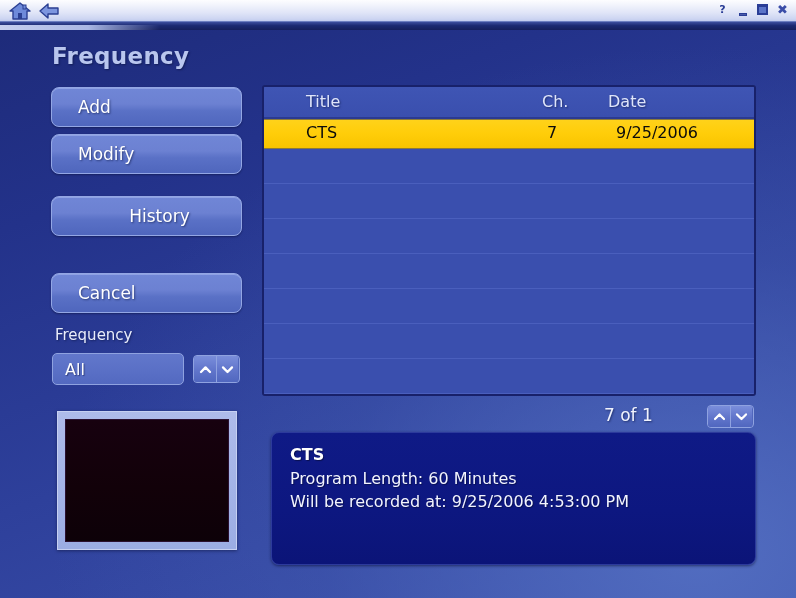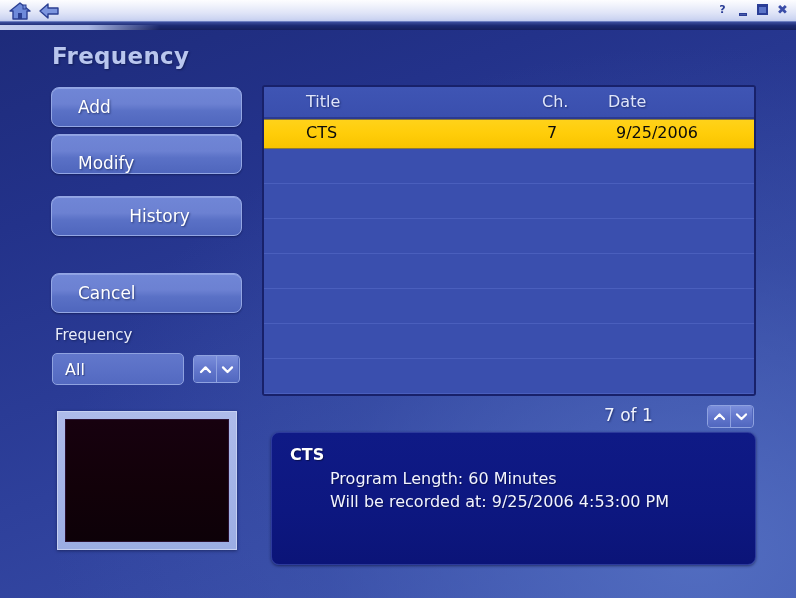--- a/index.html
+++ b/index.html
@@ -75,21 +75,21 @@
     box-shadow: 0 1px 2px rgba(8,14,50,0.45), inset 0 1px 0 rgba(200,215,255,0.35);
     display: flex; align-items: center;
     cursor: pointer;
   }
   .nav-btn span {
     padding-left: 26px;
     font-size: 17px; color: #ffffff;
     text-shadow: 1px 1px 2px rgba(10,18,60,0.55);
   }
   #btn-add     { top: 87px; }
-  #btn-modify  { top: 134px; align-items: flex-end; }
+  #btn-modify  { top: 134px; }
   #btn-history { top: 196px; justify-content: center; }
   #btn-cancel  { top: 273px; }
 
   
   #freq-label {
     position: absolute; left: 55px; top: 326px;
     font-size: 15px; color: #e9edfb;
     text-shadow: 1px 1px 2px rgba(10,18,60,0.55);
   }
   #freq-field {
@@ -205,21 +205,20 @@
     padding: 12px 18px;
   }
   #details .d-title {
     font-size: 16px; font-weight: bold; color: #ffffff;
     margin-bottom: 3px;
     text-shadow: 1px 1px 1px rgba(0,0,0,0.4);
   }
   #details .d-line {
     font-size: 16px; color: #f2f4fe; line-height: 1.45;
     text-shadow: 1px 1px 1px rgba(0,0,0,0.35);
-    margin-left: 40px;
   }
 </style>
 </head>
 <body>
 
 <div id="app">
 
   <div id="titlebar">
     <div class="tb-left">
       <span class="tb-icon">

